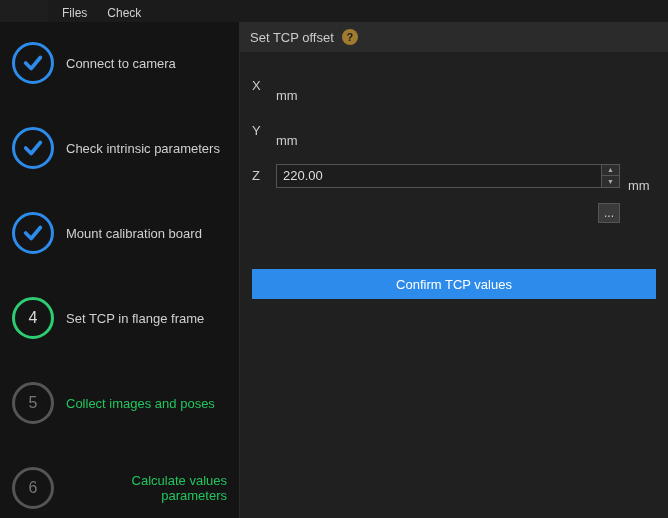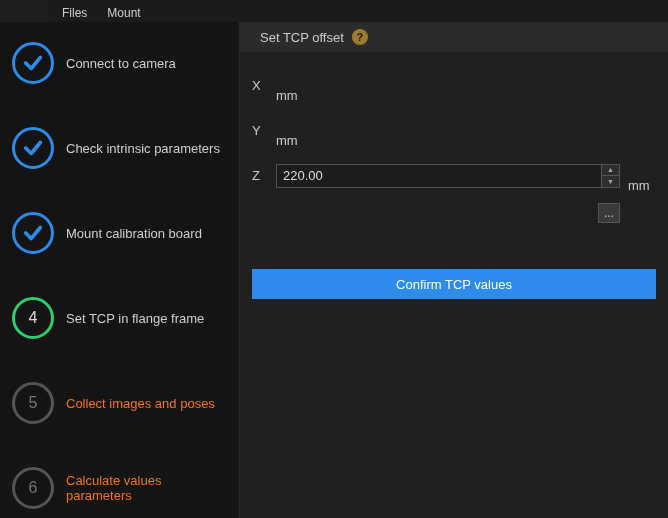--- a/index.html
+++ b/index.html
@@ -50,34 +50,34 @@
     align-items: center;
     justify-content: center;
     flex-shrink: 0;
     font-size: 16px;
   }
   .circle.done { border-color: #2d8ceb; color: #2d8ceb; }
   .circle.active { border-color: #2ecc71; color: #d8d8d8; }
   .circle.pending { border-color: #555; color: #777; }
   .circle svg { width: 22px; height: 22px; }
   .step-label { font-size: 13px; color: #d0d0d0; }
-  .step-label.pending { color: #f97316; }
+  .step-label.pending { color: #22c55e; text-align: right; }
 
   .main {
     flex: 1;
     background: #202020;
     display: flex;
     flex-direction: column;
   }
   .panel-header {
     background: #2b2b2b;
     height: 30px;
     display: flex;
     align-items: center;
-    padding: 0 20px;
+    padding: 0 10px;
     gap: 8px;
     font-size: 13px;
     color: #ccc;
   }
   .help {
     width: 16px; height: 16px;
     border-radius: 50%;
     background: #a07a2f;
     color: #1b1b1b;
     font-size: 11px;
@@ -153,21 +153,21 @@
     border: none;
     font-size: 13px;
     cursor: pointer;
   }
 </style>
 </head>
 <body>
 
 <div class="menubar">
   <span>Files</span>
-  <span>Mount</span>
+  <span>Check</span>
 </div>
 
 <div class="content">
   <div class="sidebar">
 
     <div class="step">
       <div class="circle done">
         <svg viewBox="0 0 24 24" fill="none" stroke="#2d8ceb" stroke-width="4" stroke-linecap="round" stroke-linejoin="round">
             <polyline points="4 12 10 18 20 6"></polyline>
           </svg>

